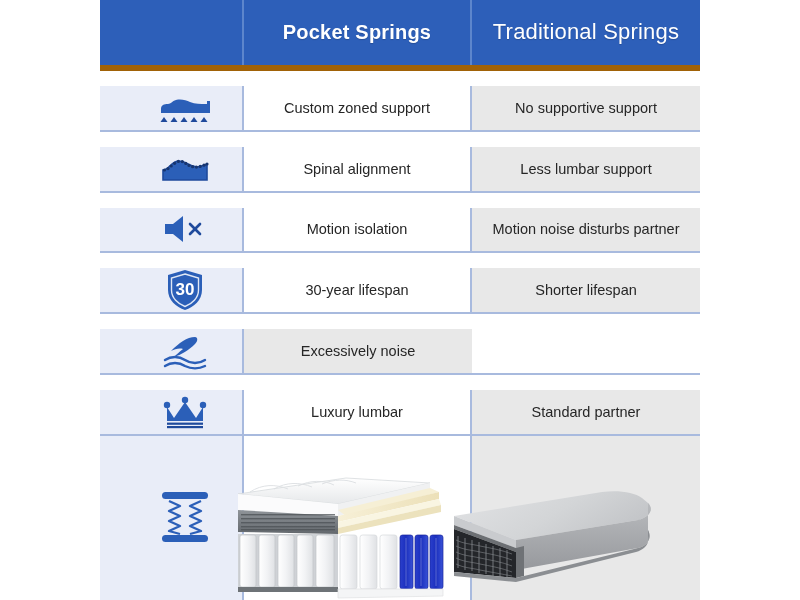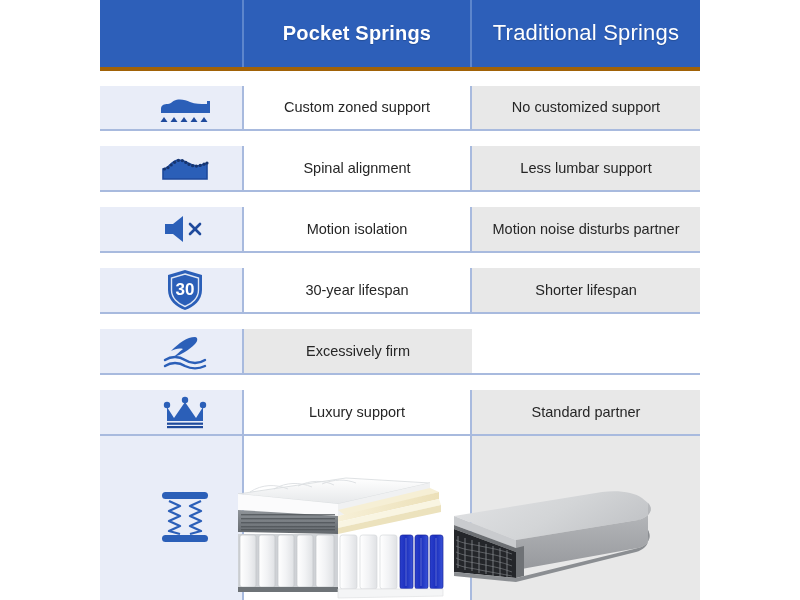--- a/index.html
+++ b/index.html
@@ -32,21 +32,21 @@
 
   .row {
     display: flex;
     width: 100%;
     box-sizing: border-box;
     border-bottom: 2px solid #a8bade;
   }
 
   .row.header-row {
     height: 83px;
-    border-bottom: 4px solid #a16207;
+    border-bottom: 6px solid #a16207;
     justify-content: center;
   }
   .row.data-row { height: 54px; margin-top: 15px; }
   .row.image-row {
     height: 195px;
     border-bottom: none;
     position: relative;
   }
 
   
@@ -147,21 +147,21 @@
               <path d="M39 26 l3.5 5 l-7 0 Z"></path>
               <path d="M49 26 l3.5 5 l-7 0 Z"></path>
             </g>
           </svg>
         </span>
       </div>
       <div class="cell col-mid">
         <span class="cell-text">Custom zoned support</span>
       </div>
       <div class="cell col-right">
-        <span class="cell-text">No customized support</span>
+        <span class="cell-text">No supportive support</span>
       </div>
     </div>
 
     <div class="row data-row">
       <div class="cell col-icon">
         <span class="icon-wrap">
           <svg width="56" height="34" viewBox="0 0 56 34">
             <path d="M6 18 C12 18 14 9 22 9 C30 9 32 15 40 15 C45 15 47 13 50 12 L50 28 L6 28 Z" fill="#2b5fb8" stroke="#1f4a9c" stroke-width="1.6"></path>
             <g fill="#17356f">
               <circle cx="7.5" cy="18" r="1.6"></circle>
@@ -233,39 +233,39 @@
           <svg width="56" height="36" viewBox="0 0 56 36">
             <path d="M38 4 C30 4 22 10 14 18 C18 16 22 15 26 16 C22 19 19 22 17 24 C24 22 32 17 38 11 C41 8 41 4 38 4 Z" fill="#2b5fb8"></path>
             <g fill="none" stroke="#2b5fb8" stroke-width="2.4" stroke-linecap="round">
               <path d="M8 27 C14 23 22 23 28 27 C34 31 42 31 48 27"></path>
               <path d="M8 33 C14 29 22 29 28 33 C34 36 42 36 48 33"></path>
             </g>
           </svg>
         </span>
       </div>
       <div class="cell col-right">
-        <span class="cell-text">Excessively firm</span>
+        <span class="cell-text">Excessively noise</span>
       </div>
     </div>
 
     <div class="row data-row">
       <div class="cell col-icon">
         <span class="icon-wrap">
           <svg width="46" height="36" viewBox="0 0 46 36">
             <path d="M5 13 L12 24 L23 8 L34 24 L41 13 L41 27 L5 27 Z" fill="#2b5fb8"></path>
             <circle cx="5" cy="11" r="3.2" fill="#2b5fb8"></circle>
             <circle cx="23" cy="6" r="3.2" fill="#2b5fb8"></circle>
             <circle cx="41" cy="11" r="3.2" fill="#2b5fb8"></circle>
             <rect x="5" y="28.6" width="36" height="2.2" fill="#1f4a9c"></rect>
             <rect x="5" y="32" width="36" height="2.2" fill="#1f4a9c"></rect>
           </svg>
         </span>
       </div>
       <div class="cell col-mid">
-        <span class="cell-text">Luxury support</span>
+        <span class="cell-text">Luxury lumbar</span>
       </div>
       <div class="cell col-right">
         <span class="cell-text">Standard partner</span>
       </div>
     </div>
 
     <div class="row image-row">
       <div class="cell col-icon">
         <span class="icon-wrap icon-spring-wrap">
           <svg width="54" height="58" viewBox="0 0 54 58">

